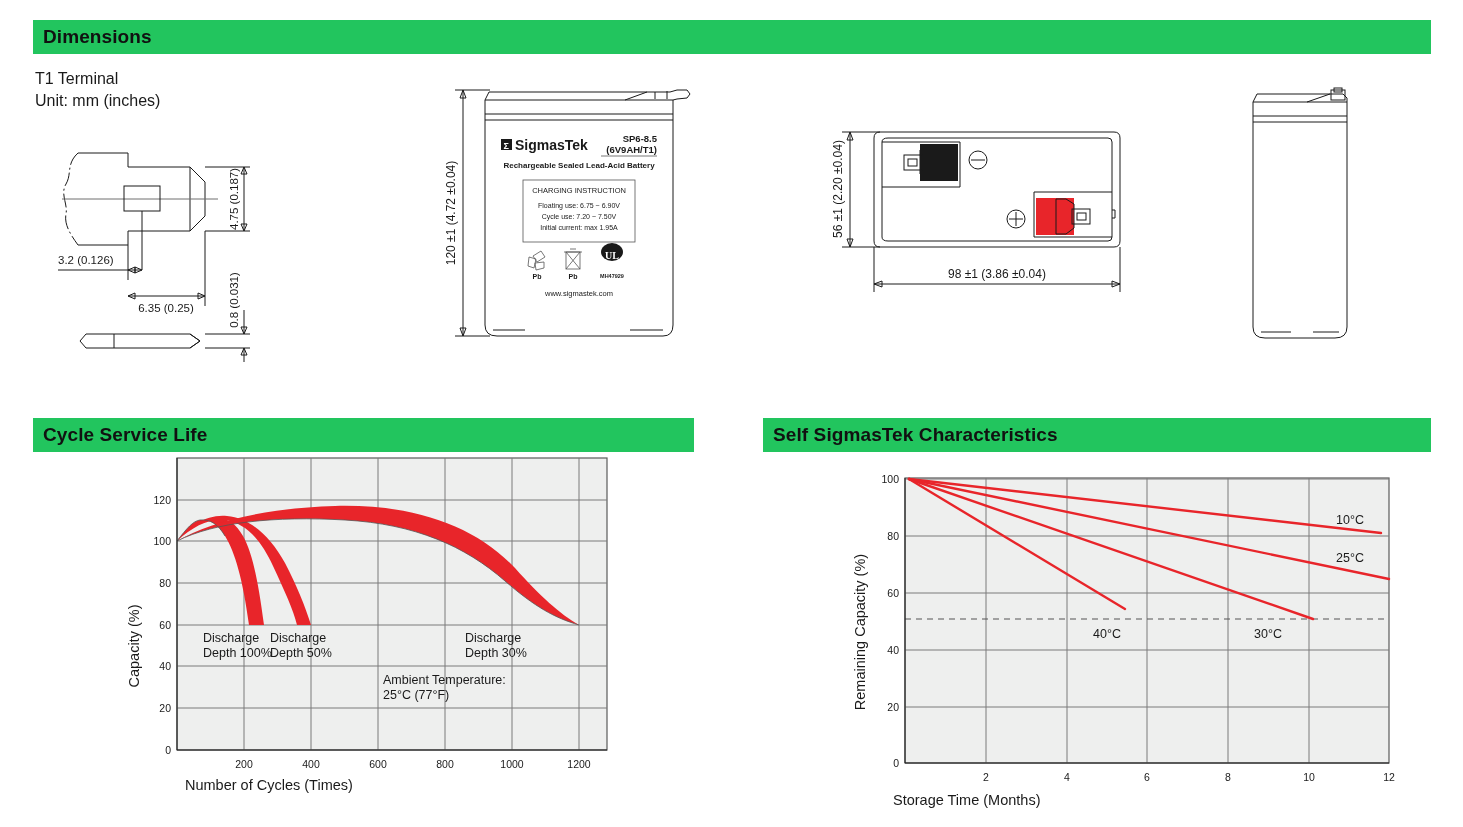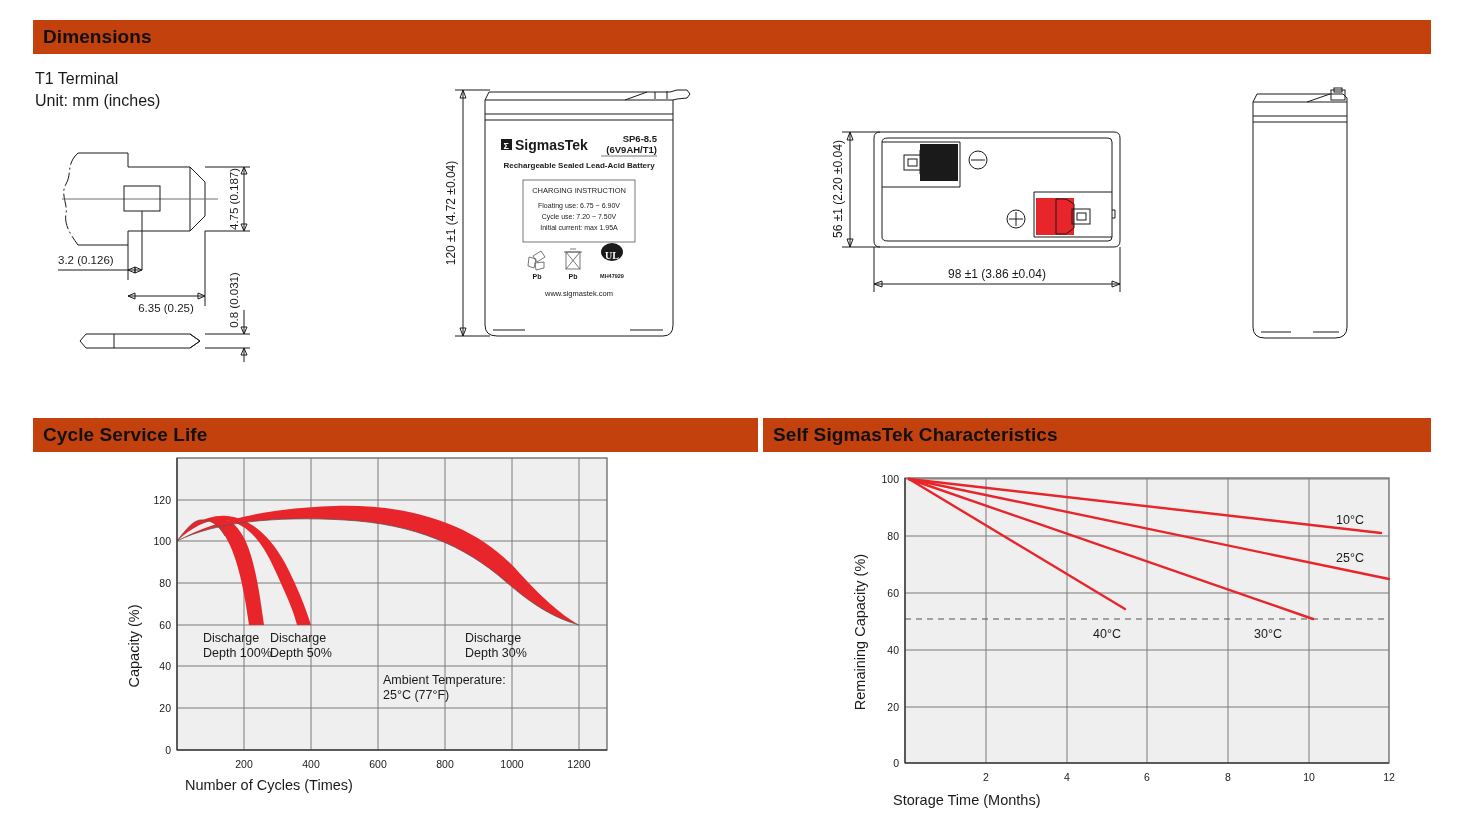--- a/index.html
+++ b/index.html
@@ -7,32 +7,32 @@
   body {
     width:1463px; height:827px;
     background:#ffffff;
     font-family:"Liberation Sans", sans-serif;
     color:#1a1a1a;
     position:relative;
     overflow:hidden;
   }
   .section-header{
     position:absolute;
-    background:#c2410c;
+    background:#22c55e;
     height:34px;
     display:flex;
     align-items:center;
     padding-left:10px;
     font-size:19px;
     font-weight:bold;
     color:#111;
     letter-spacing:.1px;
   }
   #hdr-dimensions{ left:33px; top:20px; width:1398px; }
-  #hdr-cycle{ left:33px; top:418px; width:725px; }
+  #hdr-cycle{ left:33px; top:418px; width:661px; }
   #hdr-self{ left:763px; top:418px; width:668px; }
 
   .subtitle{ position:absolute; left:35px; top:70px; font-size:16px; font-weight:normal; }
   .unitline{ position:absolute; left:35px; top:92px; font-size:16px; font-weight:normal; }
 
   svg { display:block; overflow:visible; }
   .abs{ position:absolute; }
 
   .dim-text{ font-family:"Liberation Sans", sans-serif; font-size:11.5px; fill:#1a1a1a; }
   .dim-text-lg{ font-family:"Liberation Sans", sans-serif; font-size:12px; fill:#1a1a1a; }

